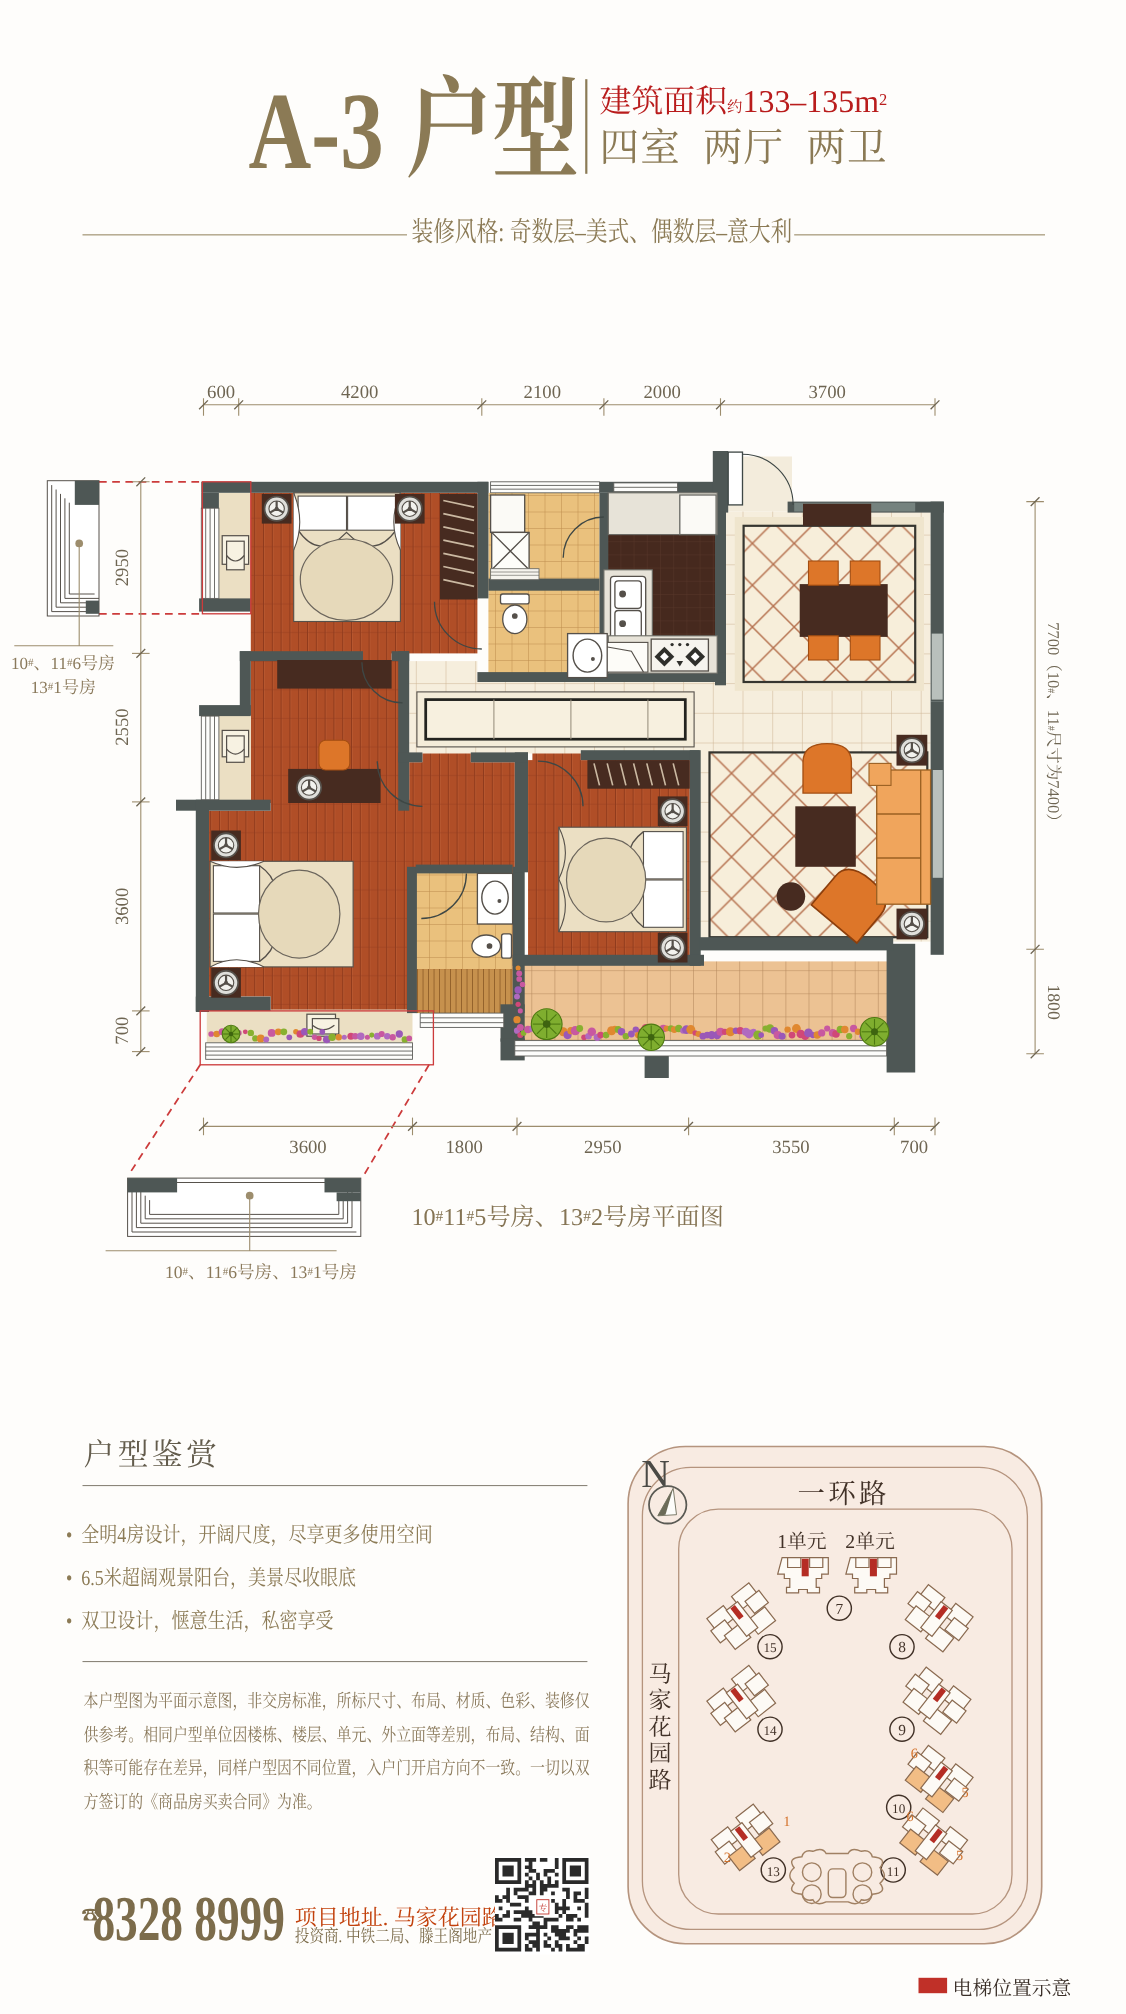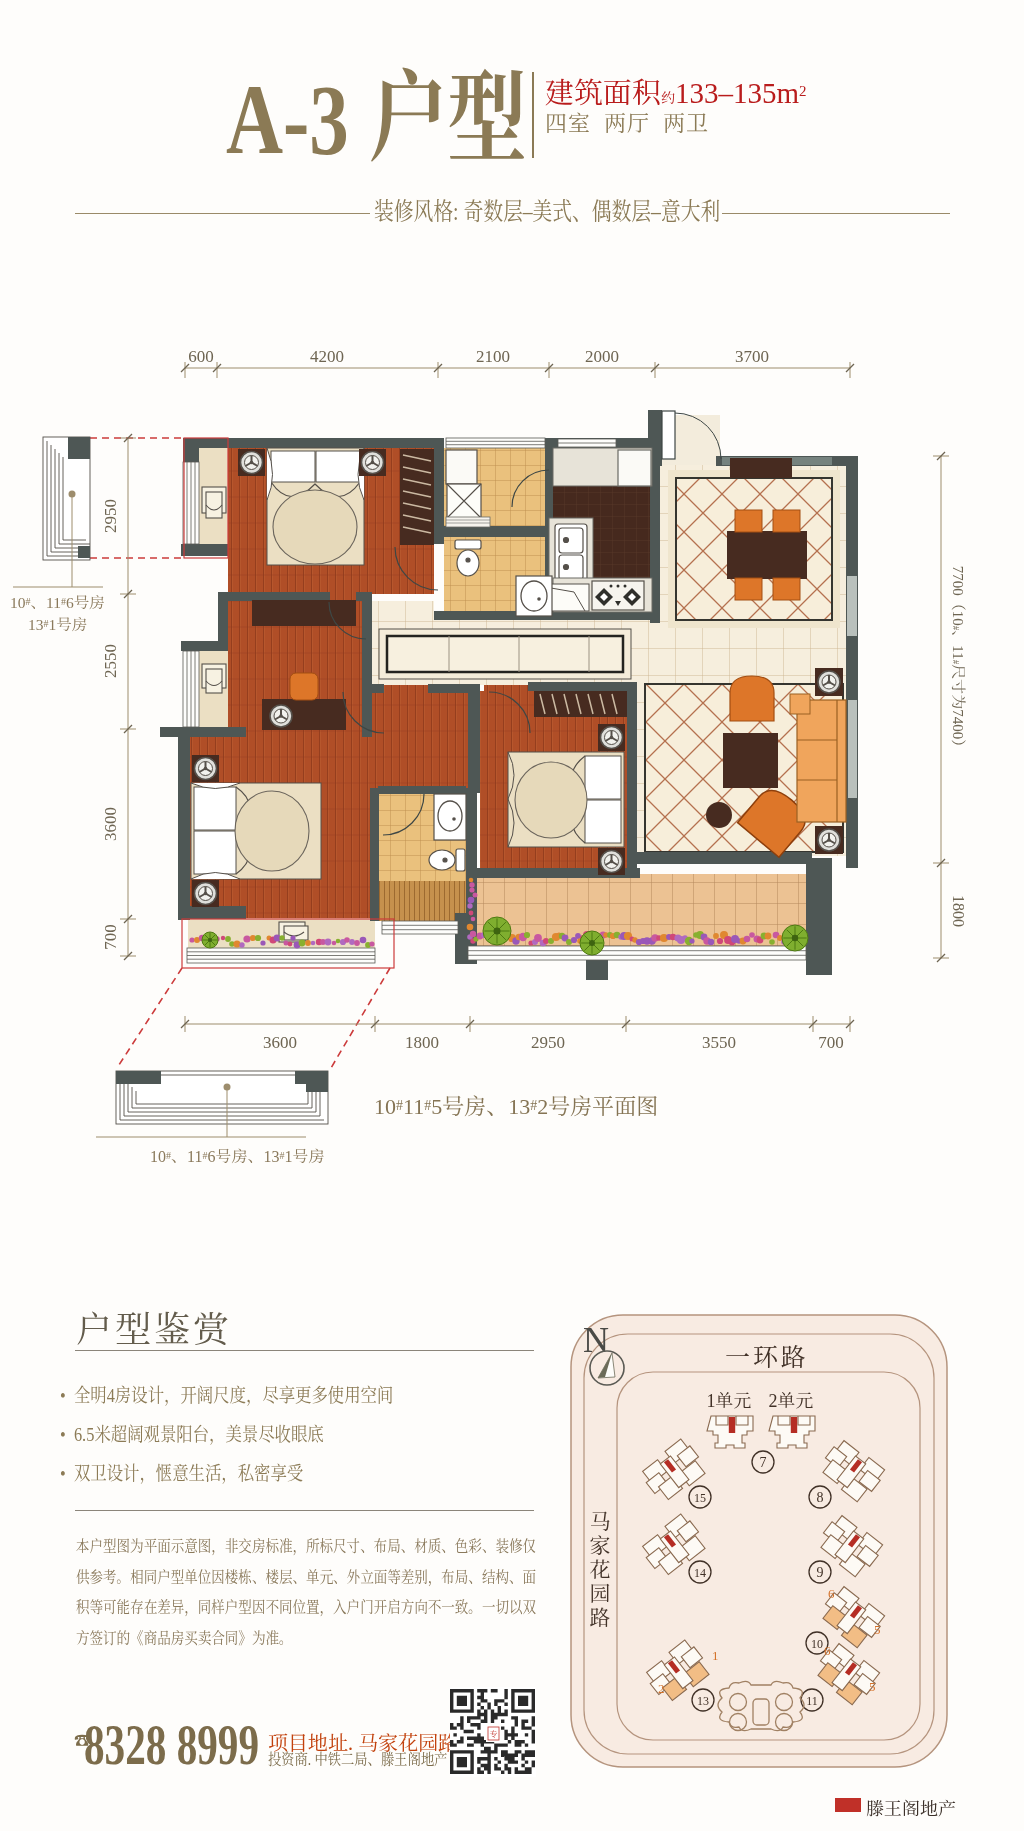--- a/index.html
+++ b/index.html
@@ -12,21 +12,21 @@
 <body>
 
 <div class="abs" style="left:0;top:0;width:1024px;height:1831px;background:#fefdfb;"></div>
 
 <div class="abs" style="left:226px;top:68px;font-size:100px;font-weight:bold;color:#8b7a55;white-space:nowrap;transform:scaleX(0.79);transform-origin:left top;line-height:104px;">A-3 户型</div>
 
 <div class="abs" style="left:532px;top:72px;width:2px;height:86px;background:#8b7a55;"></div>
 
 <div class="abs" style="left:545px;top:70px;font-size:29px;color:#b91c1c;white-space:nowrap;">建筑面积<span style="font-size:14px;">约</span>133–135m<span style="font-size:15px;vertical-align:7px;">2</span></div>
 
-<div class="abs" style="left:545px;top:106px;font-size:22px;color:#8b7a55;letter-spacing:1px;white-space:nowrap;">四室&nbsp;&nbsp;两厅&nbsp;&nbsp;两卫</div>
+<div class="abs" style="left:545px;top:106px;font-size:36px;color:#8b7a55;letter-spacing:1px;white-space:nowrap;">四室&nbsp;&nbsp;两厅&nbsp;&nbsp;两卫</div>
 
 <div class="abs" style="left:75px;top:213px;width:295px;height:1px;background:#9a8a68;"></div>
 
 <div class="abs" style="left:374px;top:191px;font-size:25px;color:#8b7a55;white-space:nowrap;transform:scaleX(0.79);transform-origin:left top;">装修风格: 奇数层–美式、偶数层–意大利</div>
 
 <div class="abs" style="left:722px;top:213px;width:228px;height:1px;background:#9a8a68;"></div>
 
 <svg class="abs" style="left:0;top:330px;" width="1024" height="850" viewBox="0 330 1024 850">
 <defs>
 <pattern id="wood" width="8" height="26" patternUnits="userSpaceOnUse">
@@ -726,21 +726,21 @@
 <path d="M846 1028L854 1020" stroke="#6e6552" stroke-width="1.2"></path>
 <text x="280" y="1048" font-size="17" fill="#6e6552" text-anchor="middle" font-family="Liberation Serif, Noto Serif SC, serif">3600</text>
 <text x="422" y="1048" font-size="17" fill="#6e6552" text-anchor="middle" font-family="Liberation Serif, Noto Serif SC, serif">1800</text>
 <text x="548" y="1048" font-size="17" fill="#6e6552" text-anchor="middle" font-family="Liberation Serif, Noto Serif SC, serif">2950</text>
 <text x="719" y="1048" font-size="17" fill="#6e6552" text-anchor="middle" font-family="Liberation Serif, Noto Serif SC, serif">3550</text>
 <text x="831" y="1048" font-size="17" fill="#6e6552" text-anchor="middle" font-family="Liberation Serif, Noto Serif SC, serif">700</text>
 
 <text x="374" y="1114" font-size="22" fill="#857454" font-family="Liberation Serif, Noto Serif SC, serif">10<tspan font-size="14" baseline-shift="30%">#</tspan>11<tspan font-size="14" baseline-shift="30%">#</tspan>5号房、13<tspan font-size="14" baseline-shift="30%">#</tspan>2号房平面图</text>
 </svg>
 
-<div class="abs" style="left:76px;top:1301px;font-size:36px;color:#635c4c;letter-spacing:3px;">户型鉴赏</div>
+<div class="abs" style="left:76px;top:1301px;font-size:28px;color:#635c4c;letter-spacing:3px;">户型鉴赏</div>
 
 <div class="abs" style="left:75px;top:1350px;width:459px;height:1px;background:#8b857a;"></div>
 
 <div class="abs gold" style="left:60px;top:1380px;font-size:19.5px;white-space:nowrap;transform:scaleX(0.84);transform-origin:left top;">•&nbsp; 全明4房设计，开阔尺度，尽享更多使用空间</div>
 
 <div class="abs gold" style="left:60px;top:1419px;font-size:19.5px;white-space:nowrap;transform:scaleX(0.84);transform-origin:left top;">•&nbsp; 6.5米超阔观景阳台，美景尽收眼底</div>
 
 <div class="abs gold" style="left:60px;top:1458px;font-size:19.5px;white-space:nowrap;transform:scaleX(0.84);transform-origin:left top;">•&nbsp; 双卫设计，惬意生活，私密享受</div>
 
 <div class="abs" style="left:75px;top:1510px;width:459px;height:1px;background:#8b857a;"></div>
@@ -951,13 +951,13 @@
 <circle cx="738" cy="1702" r="8.5"></circle>
       <circle cx="738" cy="1722" r="8.5"></circle>
 <circle cx="784" cy="1702" r="8.5"></circle>
       <circle cx="784" cy="1722" r="8.5"></circle>
 <rect x="753" y="1699" width="16" height="26" rx="4"></rect>
 </g>
 </svg>
 
 <div class="abs" style="left:835px;top:1798px;width:26px;height:14px;background:#c03028;"></div>
 
-<div class="abs" style="left:866px;top:1794px;font-size:18px;color:#3a2f28;white-space:nowrap;">滕王阁地产</div>
+<div class="abs" style="left:866px;top:1794px;font-size:18px;color:#3a2f28;white-space:nowrap;">电梯位置示意</div>
 
 </body></html>

